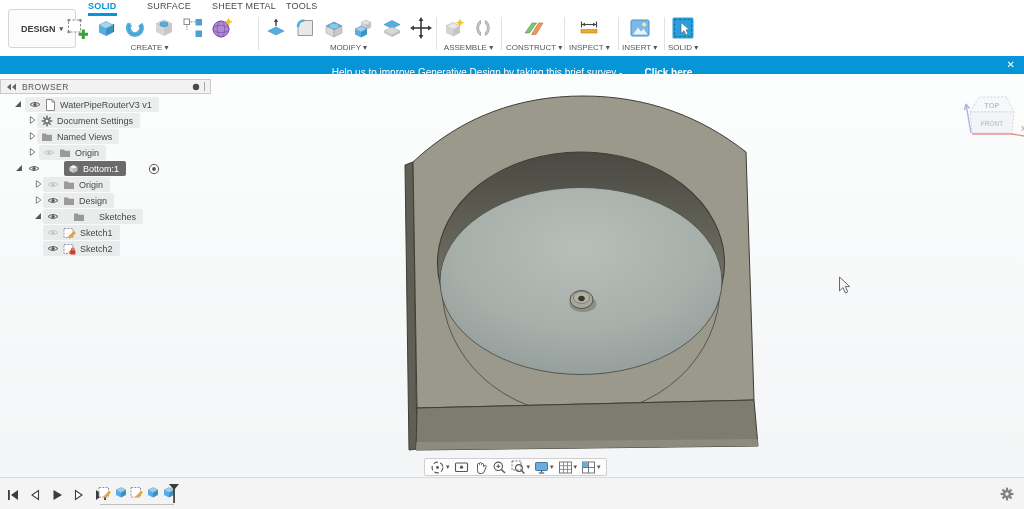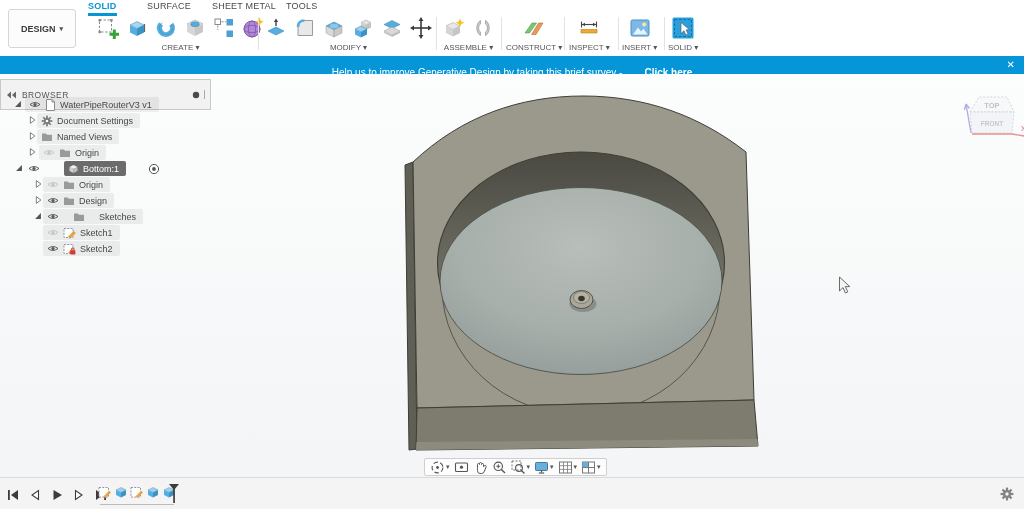--- a/index.html
+++ b/index.html
@@ -31,21 +31,21 @@
     color:#fff; font-size:10px; display:flex; align-items:center; justify-content:center;
   }
   #banner .link { text-decoration:underline; font-weight:bold; margin-left:22px; cursor:pointer; }
   #banner-close { position:absolute; right:9px; top:0; height:18px; line-height:18px; font-size:10px; color:#fff; cursor:pointer; }
   
   #viewport { position:absolute; left:0; top:74px; width:1024px; height:403px;
     background:linear-gradient(#fcfdfd, #f3f5f6); }
   #model-svg { position:absolute; left:0; top:0; }
   
   .panel-header {
-    position:absolute; height:31px; width:211px; background:#f2f2f2;
+    position:absolute; height:15px; width:211px; background:#f2f2f2;
     border:1px solid #c9c9c9; display:flex; align-items:center; padding:0 5px;
     font-size:8.5px; color:#555; letter-spacing:.4px;
   }
   .panel-header .spacer { flex:1; }
   
   .tree-row { position:absolute; left:0; height:15px; display:flex; align-items:center; font-size:9px; color:#474747; }
   .tree-arrow { position:absolute; width:10px; height:10px; top:2px; cursor:pointer; }
   .tree-pill { position:absolute; top:0; display:flex; align-items:center; gap:4px;
     background:rgba(0,0,0,0.06); border-radius:2px; padding:1.5px 7px 1.5px 4px; height:15px; cursor:pointer; }
   .tree-chip { display:flex; align-items:center; gap:4px; background:#6b6b6b; color:#fff;
@@ -81,21 +81,21 @@
     <span>DESIGN</span>
     <span class="caret">▾</span>
   </div>
   <div id="tabs">
       <div class="tab active" style="left: 88px;">SOLID</div>
       <div class="tab" style="left: 147px;">SURFACE</div>
       <div class="tab" style="left: 212px;">SHEET METAL</div>
       <div class="tab" style="left: 286px;">TOOLS</div>
     </div>
   <div id="groups">
-      <div class="tb-group" style="left: 95px;">
+      <div class="tb-group" style="left: 64px;">
         <div class="tb-icons">
           <div class="tb-icon">
             <svg width="24" height="24" viewBox="0 0 24 24">
               <rect x="3.5" y="4" width="12" height="12" fill="#fff" stroke="#8a8a8a" stroke-dasharray="2.4,1.6"></rect>
               <rect x="2.5" y="3" width="2.4" height="2.4" fill="#8a8a8a"></rect>
               <rect x="14.2" y="3" width="2.4" height="2.4" fill="#8a8a8a"></rect>
               <rect x="2.5" y="14.8" width="2.4" height="2.4" fill="#8a8a8a"></rect>
               <path d="M16.8,13.6 h3 v3.2 h3.2 v3 h-3.2 v3.2 h-3 v-3.2 h-3.2 v-3 h3.2 z" fill="#36a336"></path>
             </svg>
           </div>

